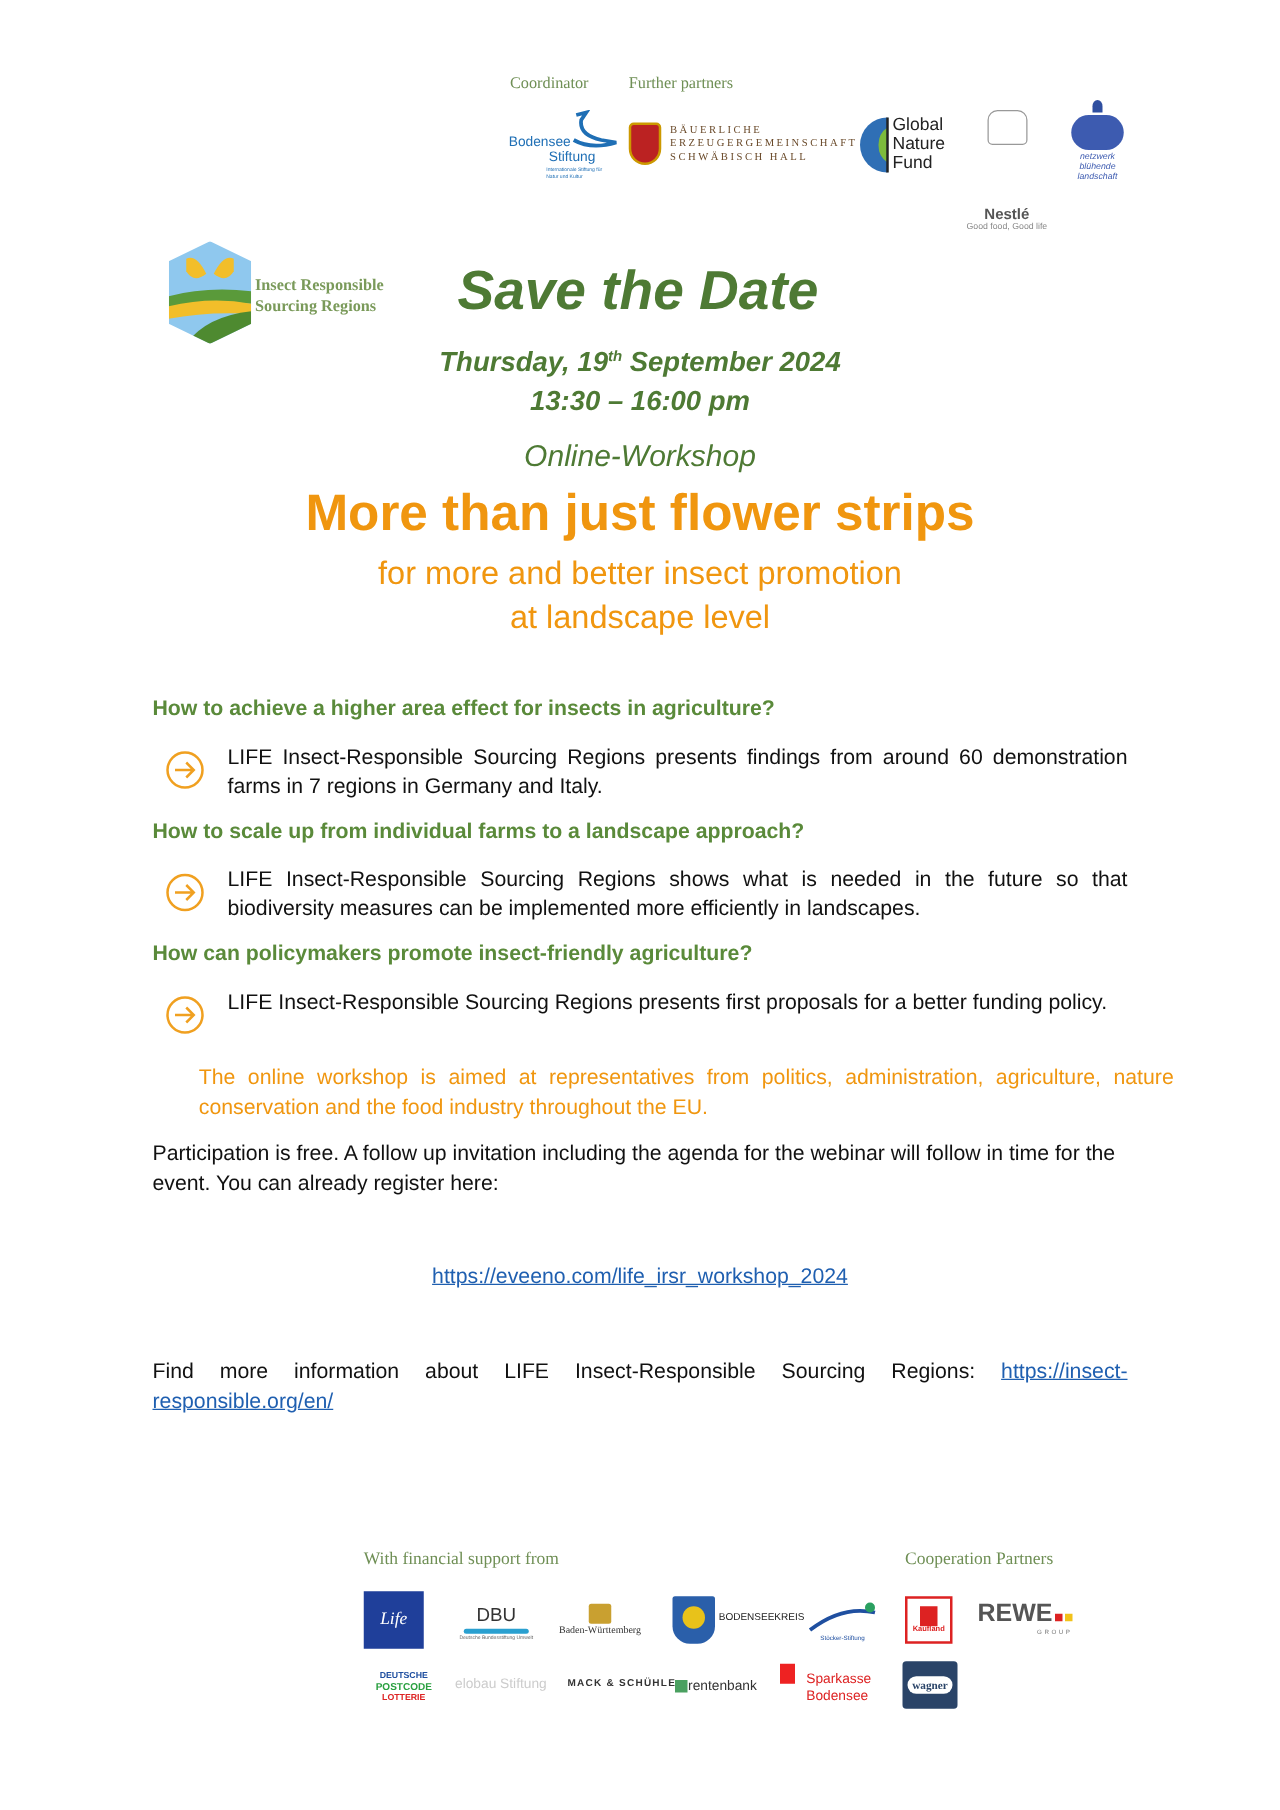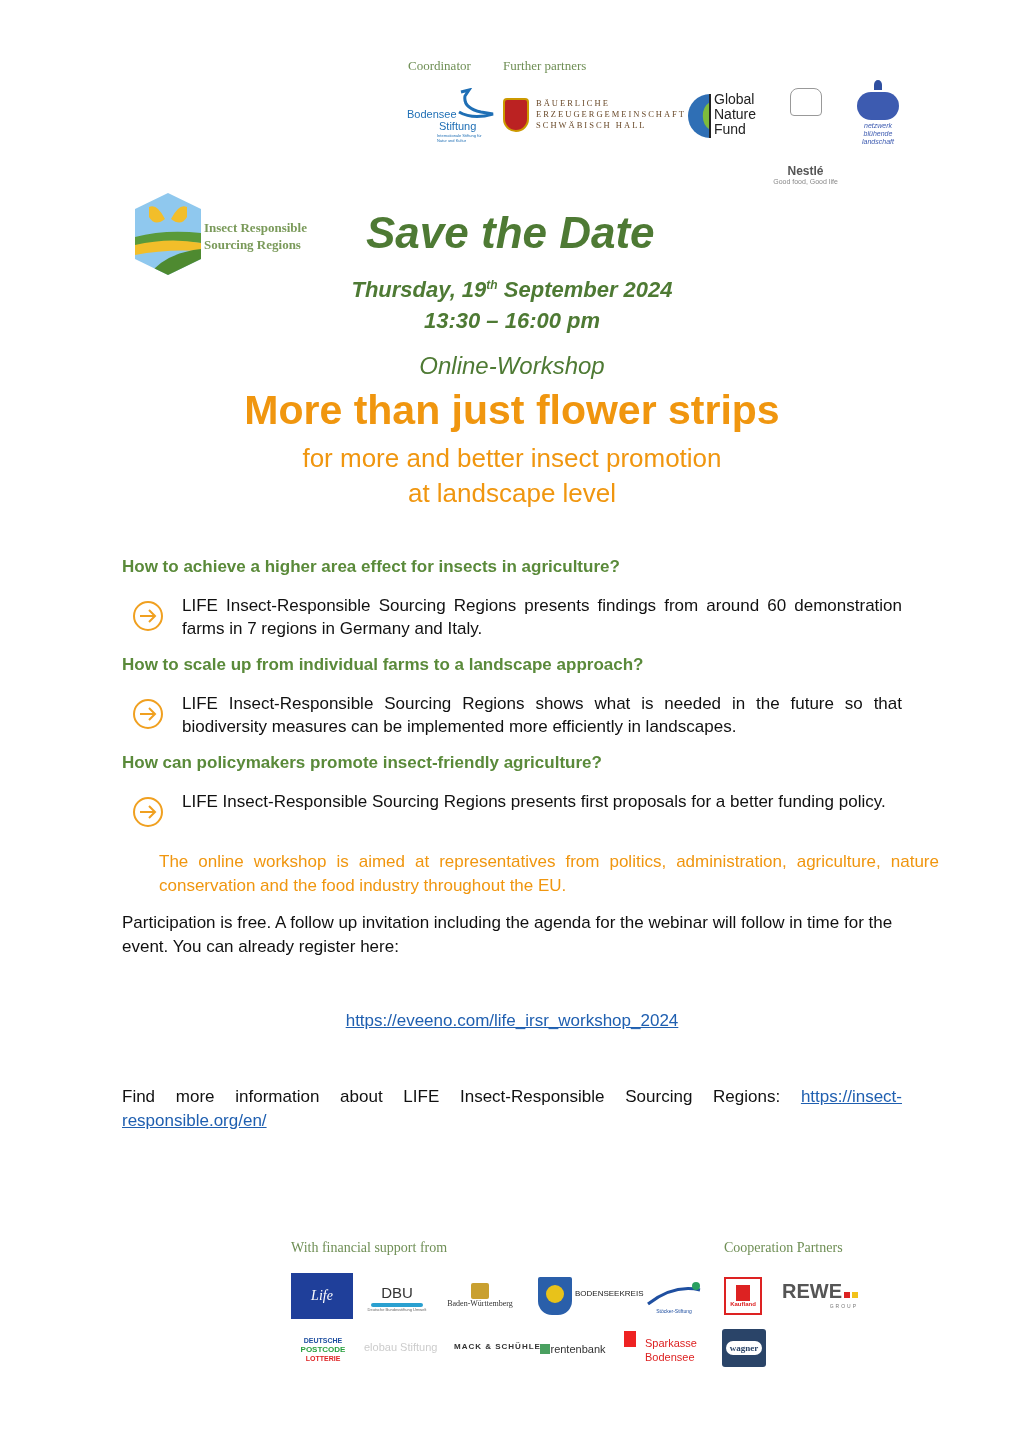--- a/index.html
+++ b/index.html
@@ -131,21 +131,21 @@
 <div class="abs orange just" style="left:122px;top:850px;width:780px;font-size:17px;line-height:24px;margin-left:37px;">The online workshop is aimed at representatives from politics, administration, agriculture, nature conservation and the food industry throughout the EU.</div>
 <div class="abs" style="left:122px;top:911px;width:780px;font-size:17px;line-height:24px;">Participation is free. A follow up invitation including the agenda for the webinar will follow in time for the event. You can already register here:</div>
 
 <div class="abs center" style="top:1011px;font-size:17px;"><a href="#">https://eveeno.com/life_irsr_workshop_2024</a></div>
 
 <div class="abs" style="left:122px;top:1085px;width:780px;font-size:17px;line-height:24px;text-align:justify;"><span>Find more information about LIFE Insect-Responsible Sourcing Regions: </span><a href="#">https://insect-responsible.org/en/</a></div>
 
 <div class="abs serif caption" style="left:291px;top:1240px;font-size:14px;">With financial support from</div>
 <div class="abs serif caption" style="left:724px;top:1240px;font-size:14px;">Cooperation Partners</div>
 
-<div class="footer-logo" style="left:291px;top:1273px;width:62px;height:46px;background:#1f3f9a;">
+<div class="footer-logo" style="left:291px;top:1273px;width:48px;height:46px;background:#1f3f9a;">
     <span style="color:#fff;font-style:italic;font-size:14px;font-family:'Liberation Serif',serif;">Life</span>
   </div>
 <div class="footer-logo" style="left:367px;top:1276px;width:60px;height:44px;flex-direction:column;">
   <span style="font-size:15px;color:#333;">DBU</span>
   <div style="width:52px;height:4px;background:#2aa0d0;border-radius:2px;margin-top:2px;"></div>
   <span style="font-size:4px;color:#666;">Deutsche Bundesstiftung Umwelt</span>
 </div>
 <div class="footer-logo" style="left:436px;top:1273px;width:88px;height:44px;flex-direction:column;">
   <div style="width:18px;height:16px;background:#c9a030;border-radius:2px;"></div>
   <span class="serif" style="font-size:8px;color:#333;">Baden-Württemberg</span>

